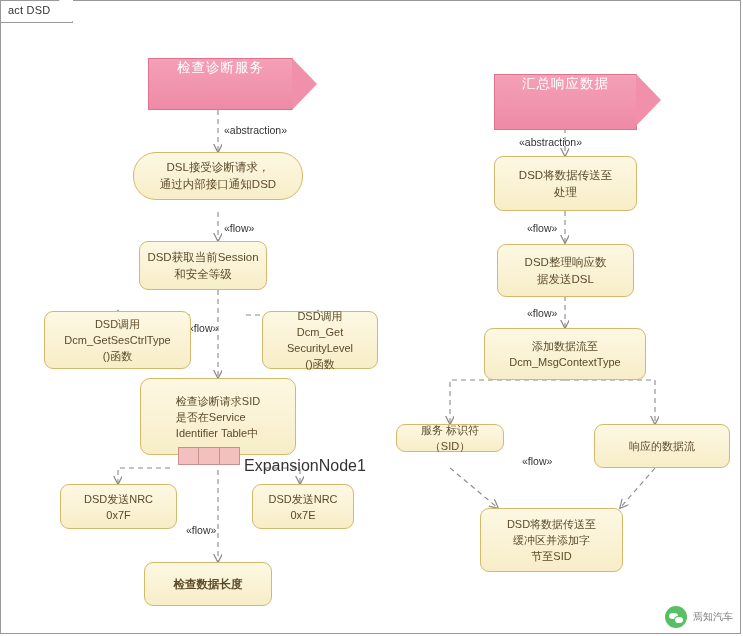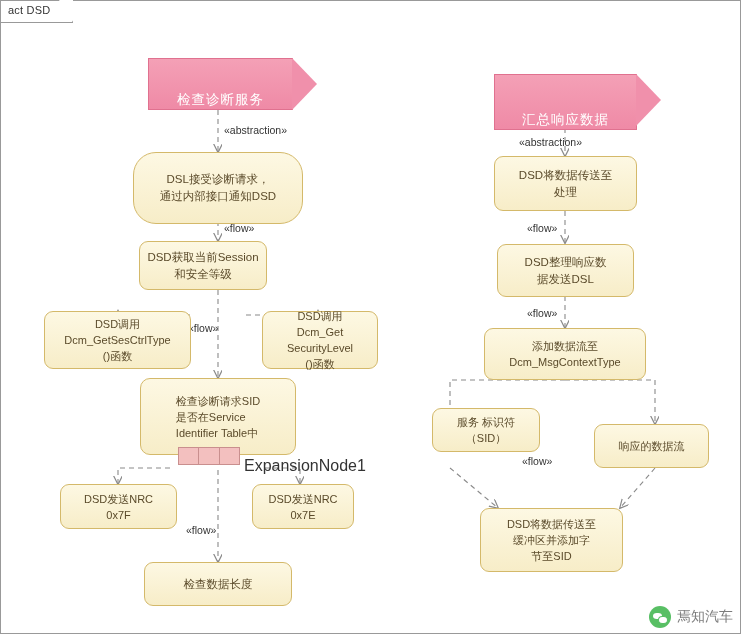--- a/index.html
+++ b/index.html
@@ -48,21 +48,21 @@
     border-radius:9px;
     padding:3px 5px;
     white-space:pre-line;
   }
   .node.small{font-size:11px;line-height:16px;}
   .start{
     position:absolute;
     box-sizing:border-box;
     color:#ffffff;
     font-size:13.5px;
-    display:flex;align-items:flex-end;justify-content:center;
+    display:flex;align-items:flex-start;justify-content:center;
     background:linear-gradient(180deg,#f4a0b6 0%,#ef8aa6 100%);
     border:1px solid #e0718f;
     text-align:center;
     letter-spacing:1px;
   }
   .start .arrowhead{
     position:absolute;right:-25px;top:-1px;
     width:0;height:0;
     border-top:26px solid transparent;
     border-bottom:26px solid transparent;
@@ -123,21 +123,21 @@
   .wm-logo:before{
     content:"";position:absolute;left:4px;top:7px;
     width:9px;height:6px;border-radius:50%/60%;
     background:#fff;
   }
   .wm-logo:after{
     content:"";position:absolute;left:9px;top:10px;
     width:8px;height:6px;border-radius:50%/60%;
     background:#fff;border:1px solid #3bb44a;
   }
-  .wm-text{font-size:14px;color:#666;}
+  .wm-text{font-size:10px;color:#666;}
 </style>
 </head>
 <body>
 
 <div id="frame">
   <div id="frame-tab">act DSD</div>
 </div>
 
 <svg class="links">
   <defs>
@@ -166,21 +166,21 @@
   </g>
 </svg>
 
 <div class="start" style="left:148px;top:58px;width:145px;height:52px;">
   <span>检查诊断服务</span>
   <span class="arrowhead"></span>
 </div>
 
 <div class="edge-label" style="left:224px;top:124px;">«abstraction»</div>
 
-<div class="node" style="left:133px;top:152px;width:170px;height:72px;border-radius:23px;">DSL接受诊断请求，
+<div class="node" style="left:133px;top:152px;width:170px;height:48px;border-radius:23px;">DSL接受诊断请求，
 通过内部接口通知DSD</div>
 
 <div class="edge-label" style="left:224px;top:222px;">«flow»</div>
 
 <div class="node" style="left:139px;top:241px;width:128px;height:49px;">DSD获取当前Session
 和安全等级</div>
 
 <div class="edge-label" style="left:188px;top:322px;">«flow»</div>
 
 <div class="node small" style="left:44px;top:311px;width:147px;height:58px;">DSD调用
@@ -201,21 +201,21 @@
 </div>
 <div class="exp-label" style="left:244px;top:457px;">ExpansionNode1</div>
 
 <div class="node small" style="left:60px;top:484px;width:117px;height:45px;">DSD发送NRC
 0x7F</div>
 <div class="node small" style="left:252px;top:484px;width:102px;height:45px;">DSD发送NRC
 0x7E</div>
 
 <div class="edge-label" style="left:186px;top:524px;">«flow»</div>
 
-<div class="node" style="left:144px;top:562px;width:148px;height:44px;">检查数据长度</div>
+<div class="node" style="left:144px;top:562px;width:128px;height:44px;font-weight:bold;">检查数据长度</div>
 
 <div class="start" style="left:494px;top:74px;width:143px;height:56px;">
   <span>汇总响应数据</span>
   <span class="arrowhead"></span>
 </div>
 
 <div class="edge-label" style="left:519px;top:136px;">«abstraction»</div>
 
 <div class="node" style="left:494px;top:156px;width:143px;height:55px;">DSD将数据传送至
 处理</div>
@@ -223,23 +223,23 @@
 <div class="edge-label" style="left:527px;top:222px;">«flow»</div>
 
 <div class="node" style="left:497px;top:244px;width:137px;height:53px;">DSD整理响应数
 据发送DSL</div>
 
 <div class="edge-label" style="left:527px;top:307px;">«flow»</div>
 
 <div class="node small" style="left:484px;top:328px;width:162px;height:52px;">添加数据流至
 Dcm_MsgContextType</div>
 
-<div class="node small" style="left:396px;top:408px;width:108px;height:44px;margin-left:36px;">服务 标识符
+<div class="node small" style="left:396px;top:424px;width:108px;height:28px;">服务 标识符
 （SID）</div>
-<div class="node small" style="left:594px;top:424px;width:115px;height:44px;">响应的数据流</div>
+<div class="node small" style="left:594px;top:424px;width:136px;height:44px;">响应的数据流</div>
 
 <div class="edge-label" style="left:522px;top:455px;">«flow»</div>
 
 <div class="node small" style="left:480px;top:508px;width:143px;height:64px;">DSD将数据传送至
 缓冲区并添加字
 节至SID</div>
 
 <div class="wm">
   <div class="wm-logo"></div>
   <div class="wm-text">焉知汽车</div>

